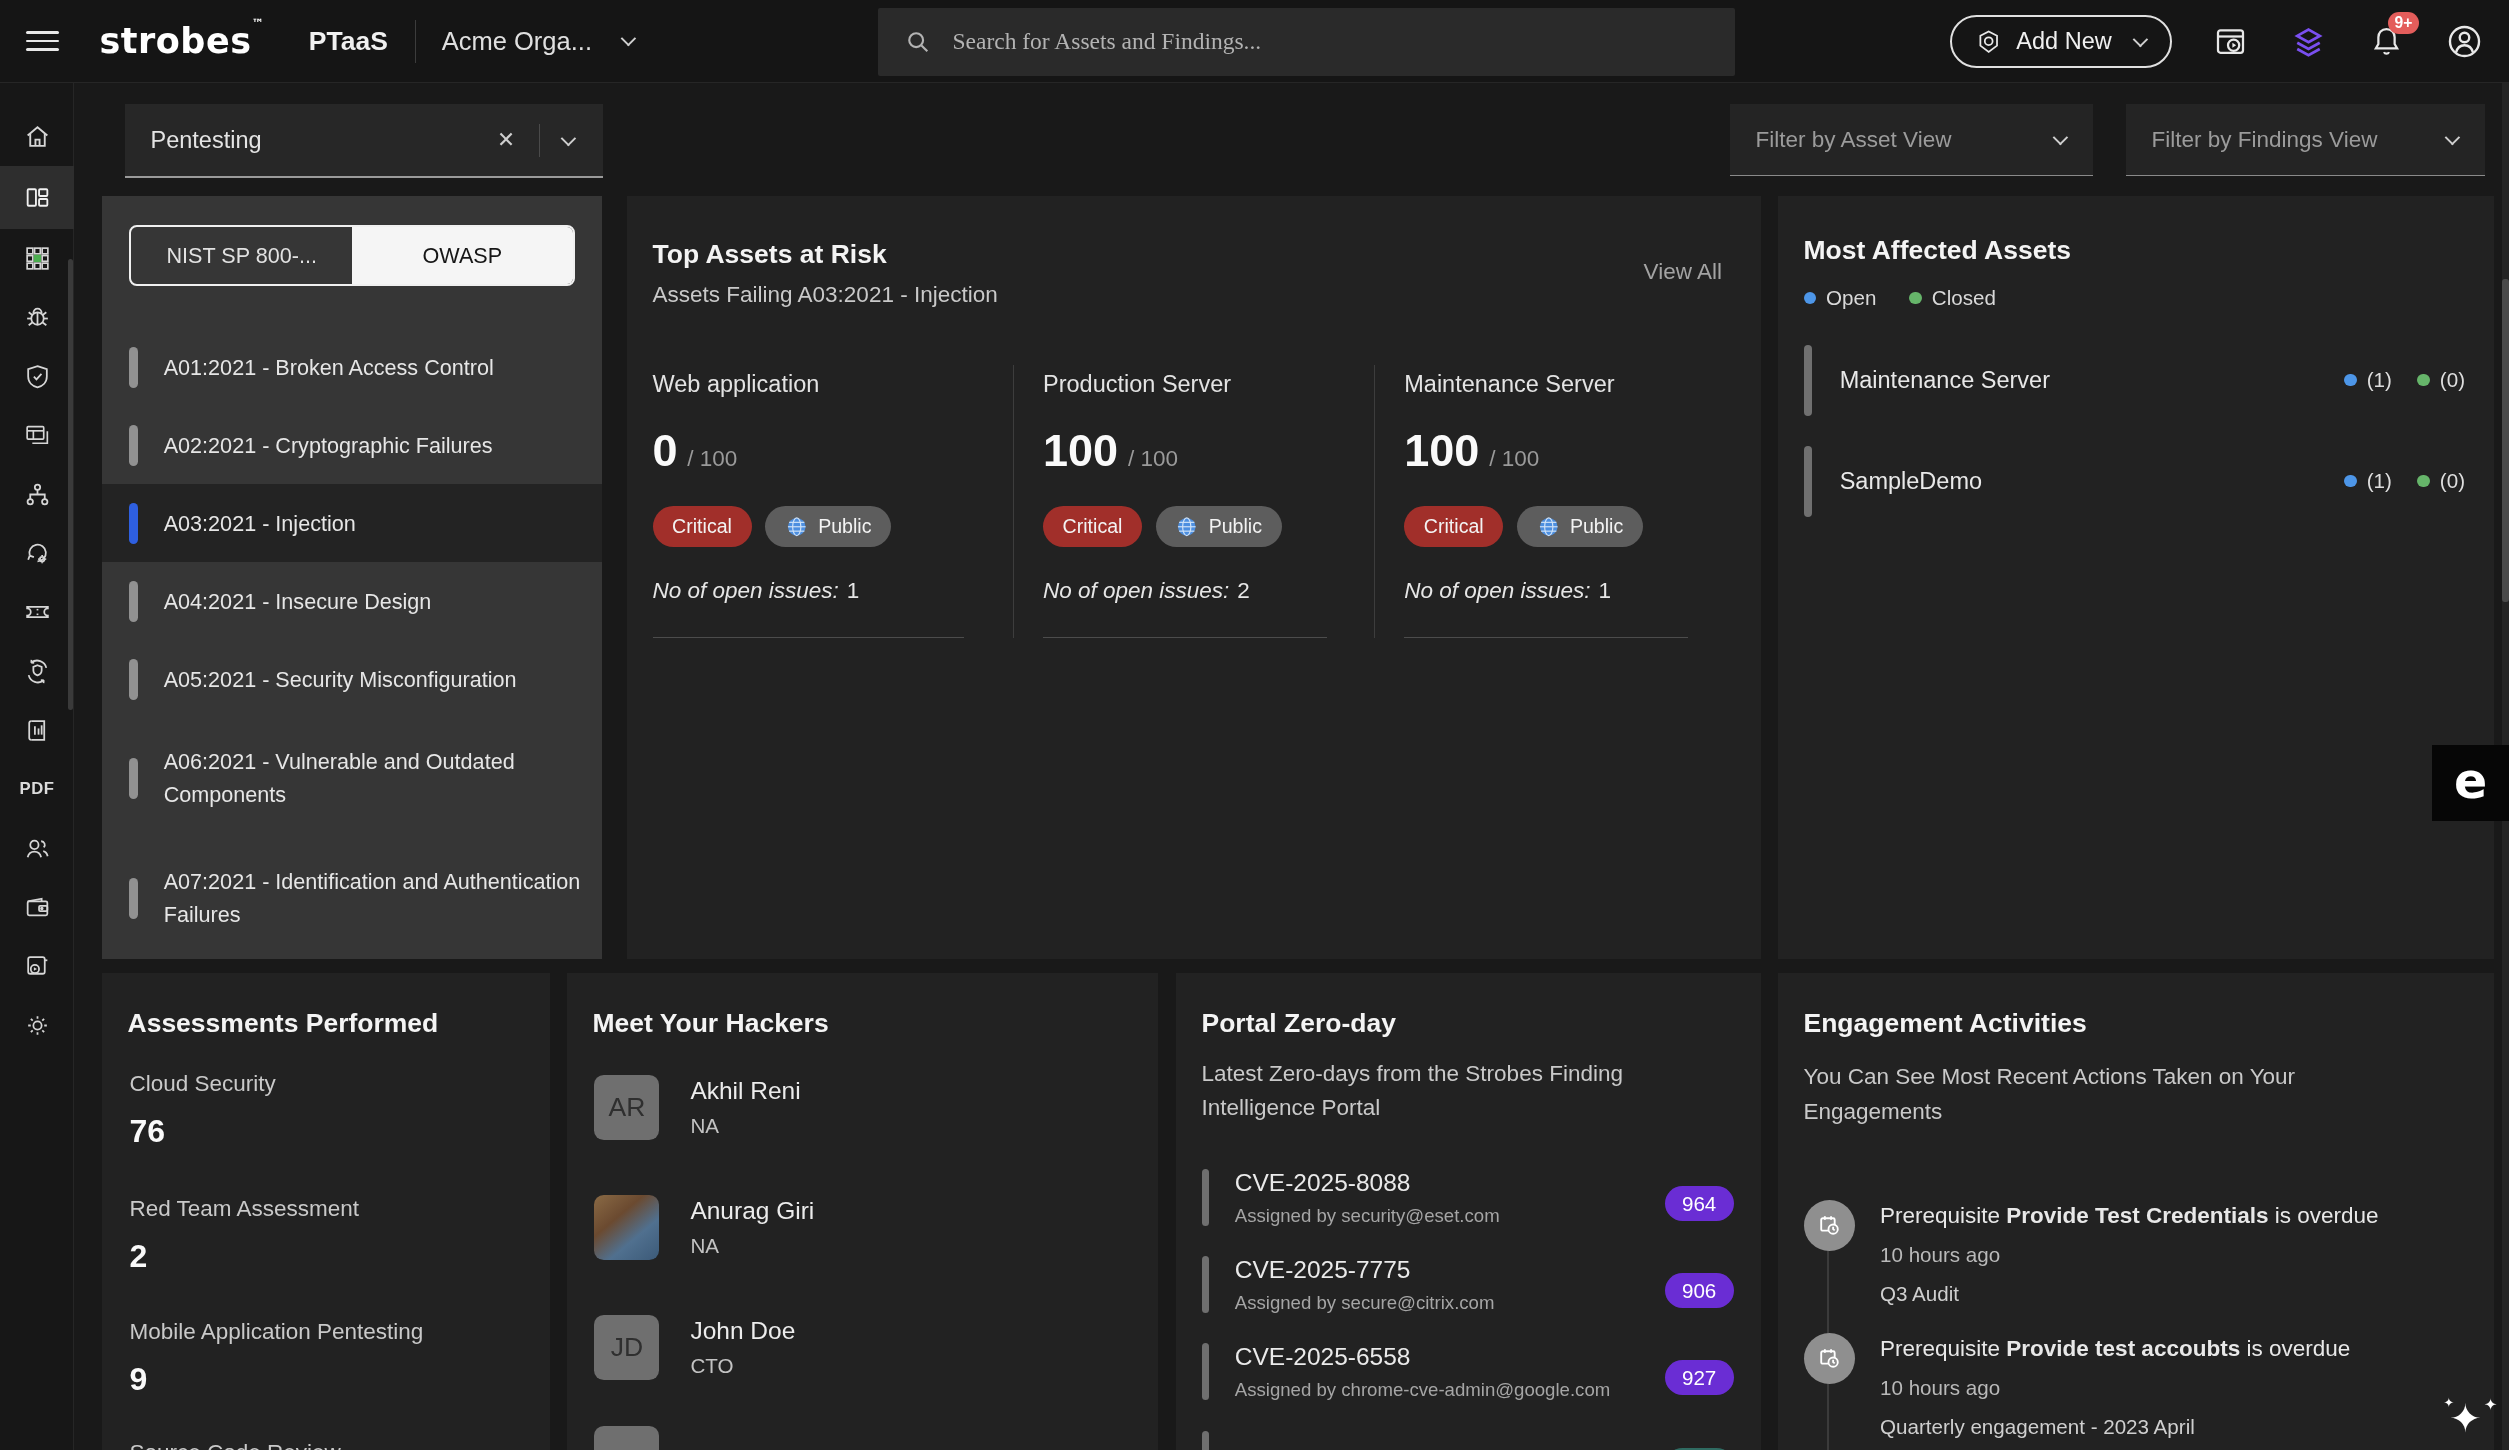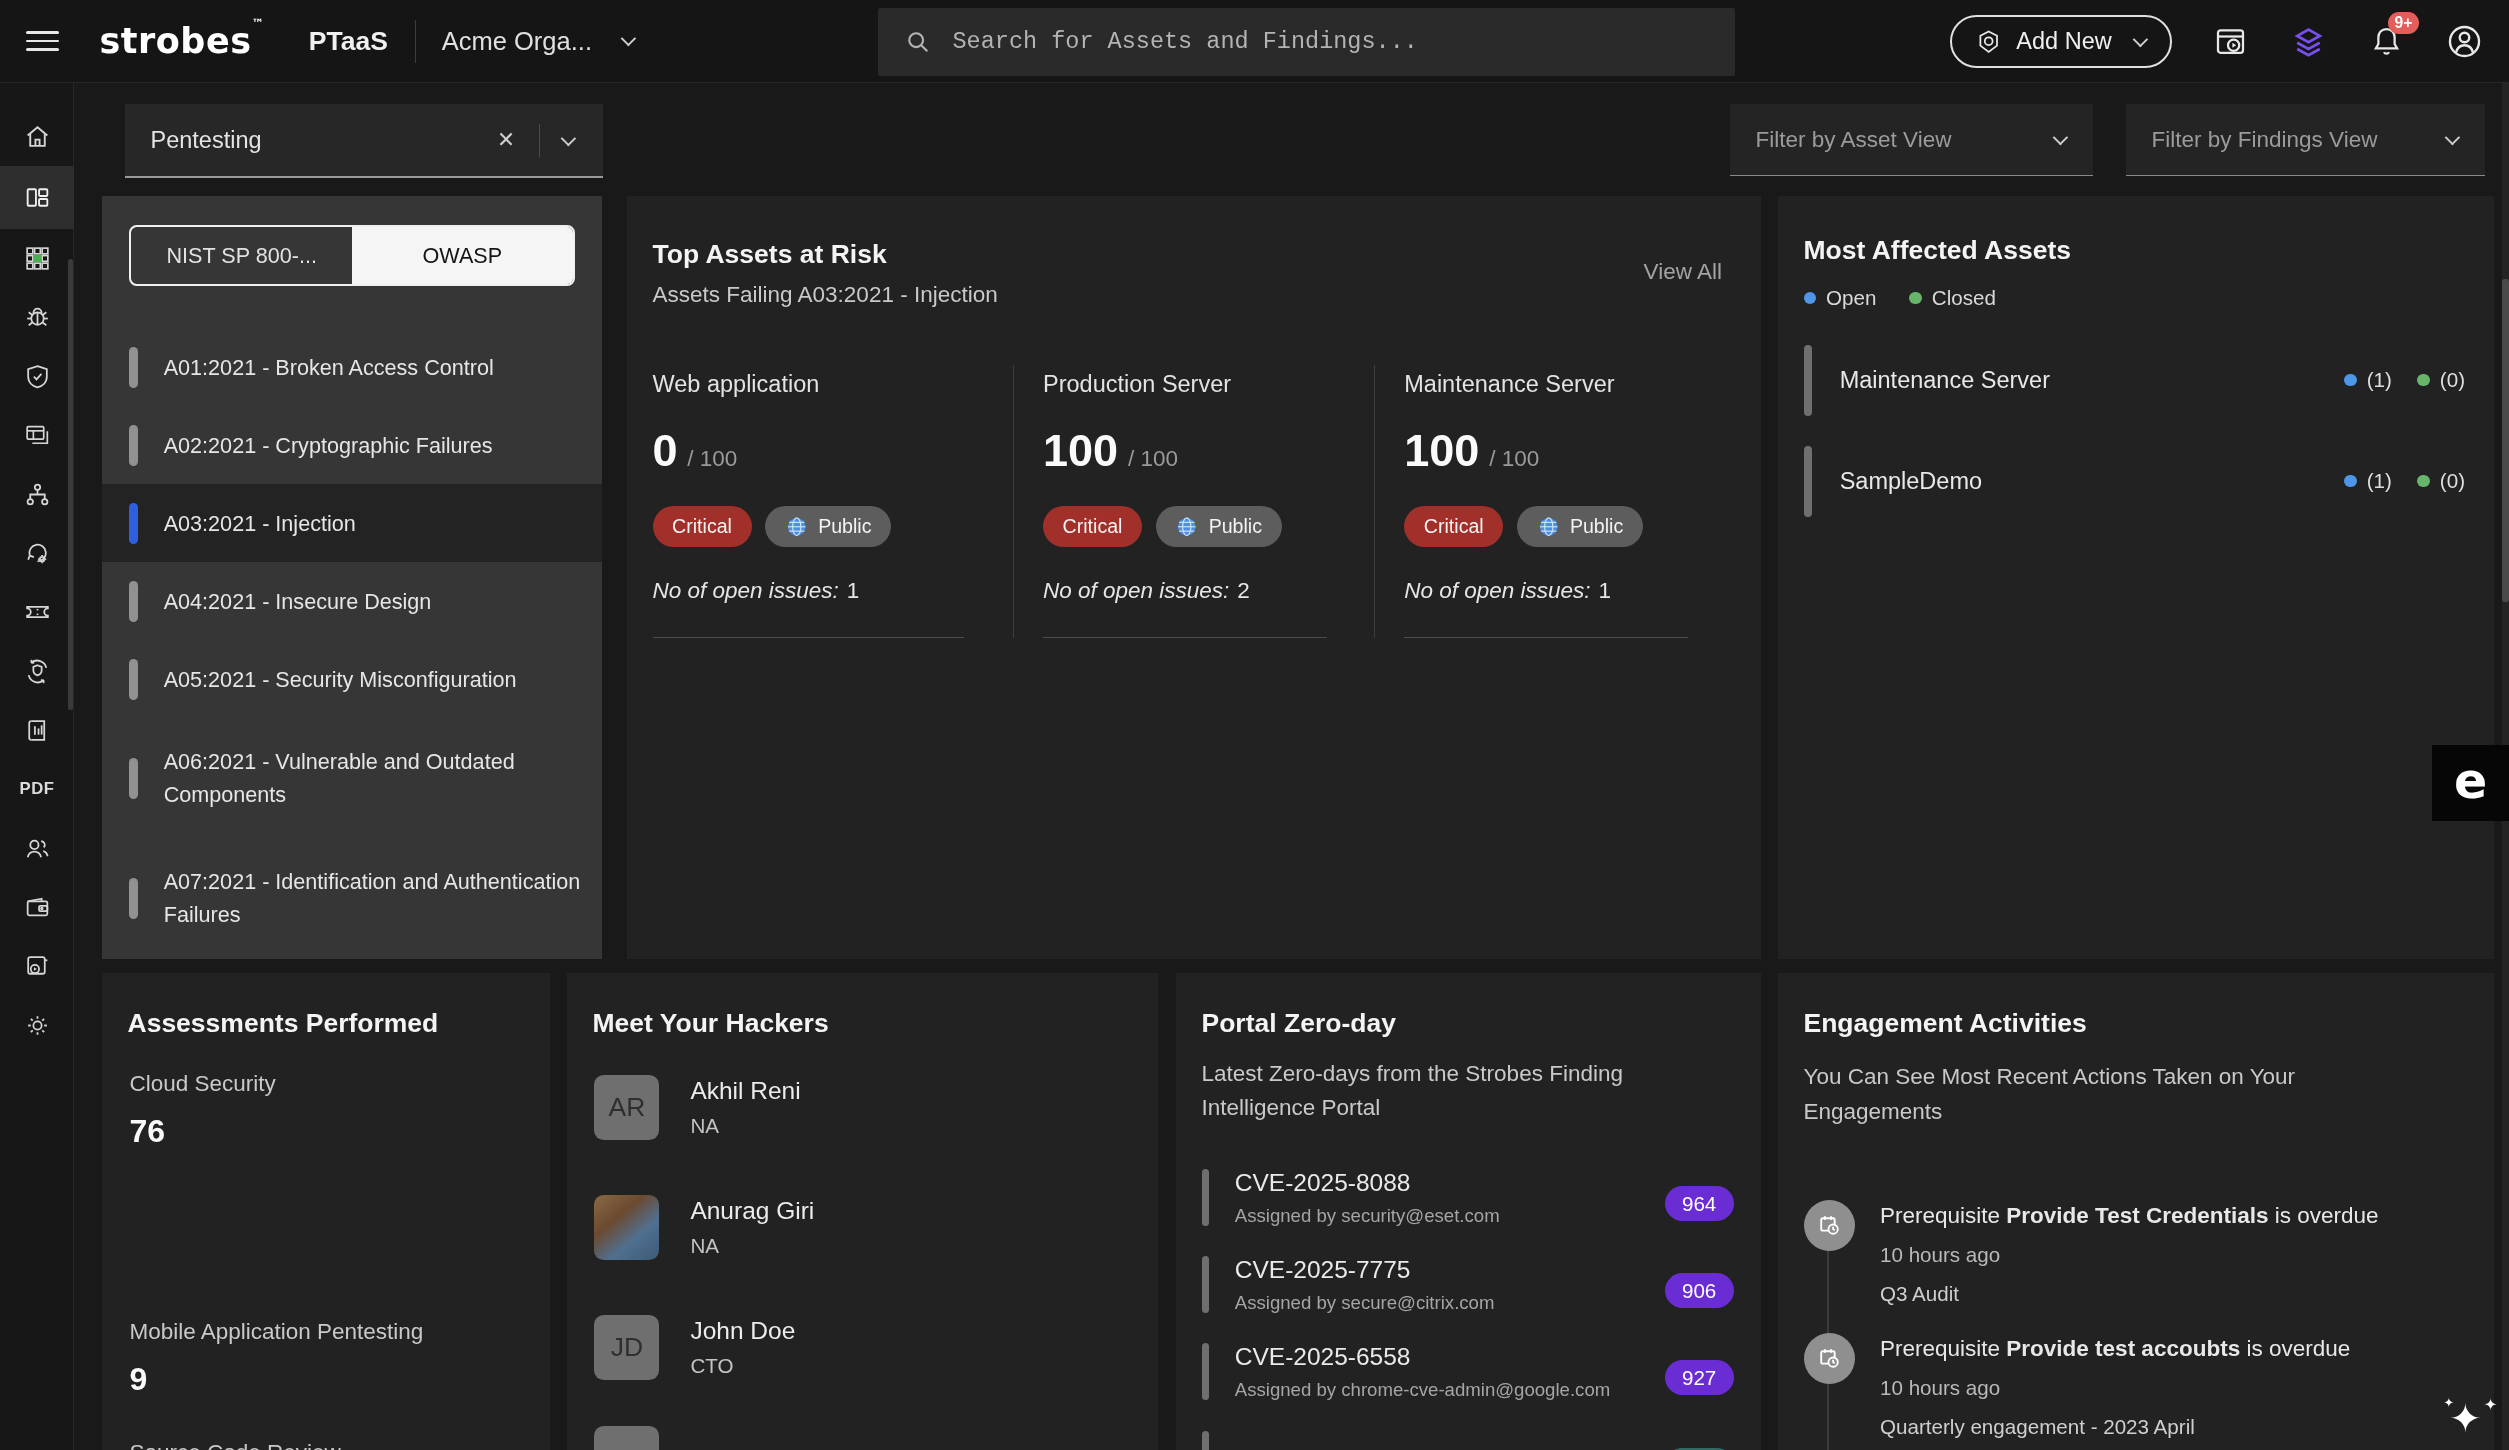--- a/index.html
+++ b/index.html
@@ -12,21 +12,21 @@
   .hamburger span { display:block; height:2.9px; background:#e8e8e8; margin:5.9px 0; border-radius:2px; }
   .brand { margin-left:41px; font-size:35px; font-weight:bold; letter-spacing:0.5px; color:#ffffff; font-family:"DejaVu Sans", sans-serif; position:relative; }
   .brand sup { font-size:11.8px; position:relative; top:-13.7px; }
   .product { margin-left:45px; font-size:26.5px; font-weight:bold; color:#f0f0f0; }
   .tb-divider { margin-left:27.4px; width:1px; height:43px; background:#3c3c3c; }
   .org { margin-left:25.5px; font-size:25.5px; color:#e0e0e0; }
   .chev { display:inline-block; width:10.8px; height:10.8px; border-right:2px solid #cfcfcf; border-bottom:2px solid #cfcfcf; transform:rotate(45deg); }
   .org-chev { margin-left:31px; margin-top:-5.9px; }
   .searchbox { position:absolute; left:878px; top:7.8px; width:857px; height:68px; background:#2a2a2a; display:flex; align-items:center; border-radius:2px; }
   .searchbox svg { margin-left:27.4px; }
-  .searchbox input { flex:1; margin-left:21.6px; background:transparent; border:none; outline:none; color:#e0e0e0; font-size:23.5px; font-family:Liberation Mono, monospace; }
+  .searchbox input { flex:1; margin-left:21.6px; background:transparent; border:none; outline:none; color:#e0e0e0; font-size:23.5px; font-family:Liberation Serif, serif; }
   .searchbox input::placeholder { color:#b3b3b3; }
   .tb-right { position:absolute; right:25.5px; top:0; height:83px; display:flex; align-items:center; gap:39px; }
   .addnew { display:flex; align-items:center; gap:13.7px; border:2px solid #e0e0e0; border-radius:27.4px; height:53px; padding:0 23.5px; cursor:pointer; }
   .addnew .lbl { font-size:23.5px; color:#f0f0f0; }
   .addnew .chev { margin-left:9.8px; margin-top:-3.9px; }
   .tb-icon { position:relative; width:39px; height:39px; display:flex; align-items:center; justify-content:center; cursor:pointer; }
   .notif-badge { position:absolute; top:-9.8px; right:-13.7px; background:#e35d5b; color:#fff; font-size:15.7px; padding:2px 6.9px; border-radius:11.8px; font-weight:bold; }
 
   
   .sidebar { position:absolute; top:83px; left:0; width:74px; bottom:0; background:#171717; border-right:1px solid #262626; z-index:4; }
@@ -514,20 +514,24 @@
       </span>
   </div>
 </div>
 
 <div class="panel panel-b panel-assess">
   <div class="p-title">Assessments Performed</div>
   <div class="as-item" style="top:98px;">
     <div class="as-lbl">Cloud Security</div>
     <div class="as-val">76</div>
   </div>
+  <div class="as-item" style="top:223px;">
+    <div class="as-lbl">Red Team Assessment</div>
+    <div class="as-val">2</div>
+  </div>
   <div class="as-item" style="top:346px;">
     <div class="as-lbl">Mobile Application Pentesting</div>
     <div class="as-val">9</div>
   </div>
   <div class="as-item" style="top:467px;">
     <div class="as-lbl">Source Code Review</div>
   </div>
 </div>
 
 <div class="panel panel-b panel-hackers">

